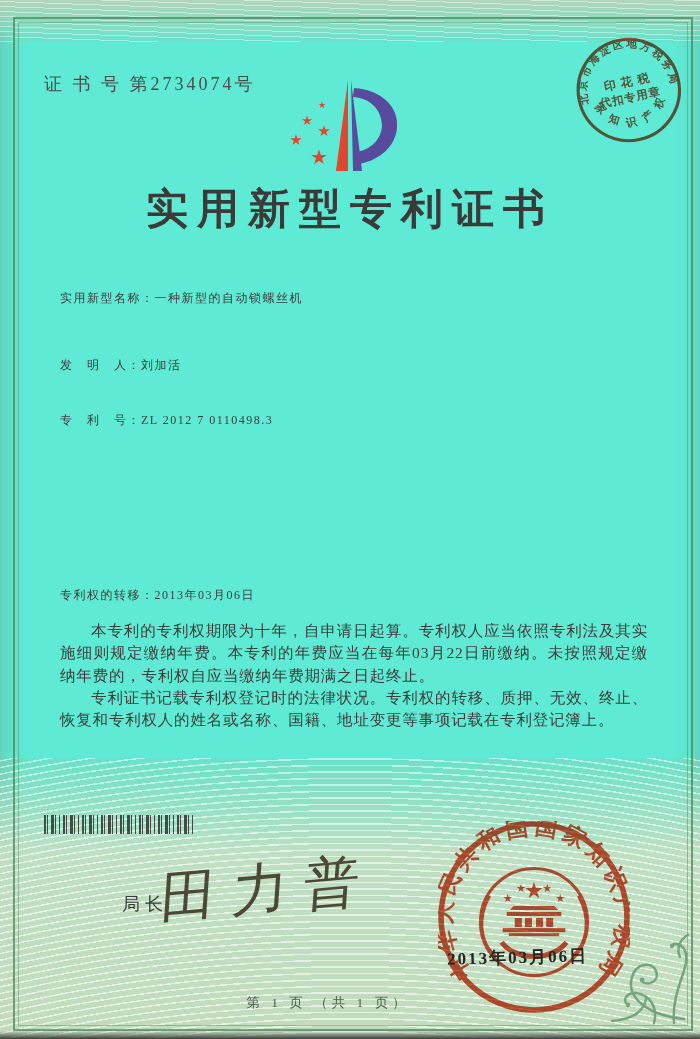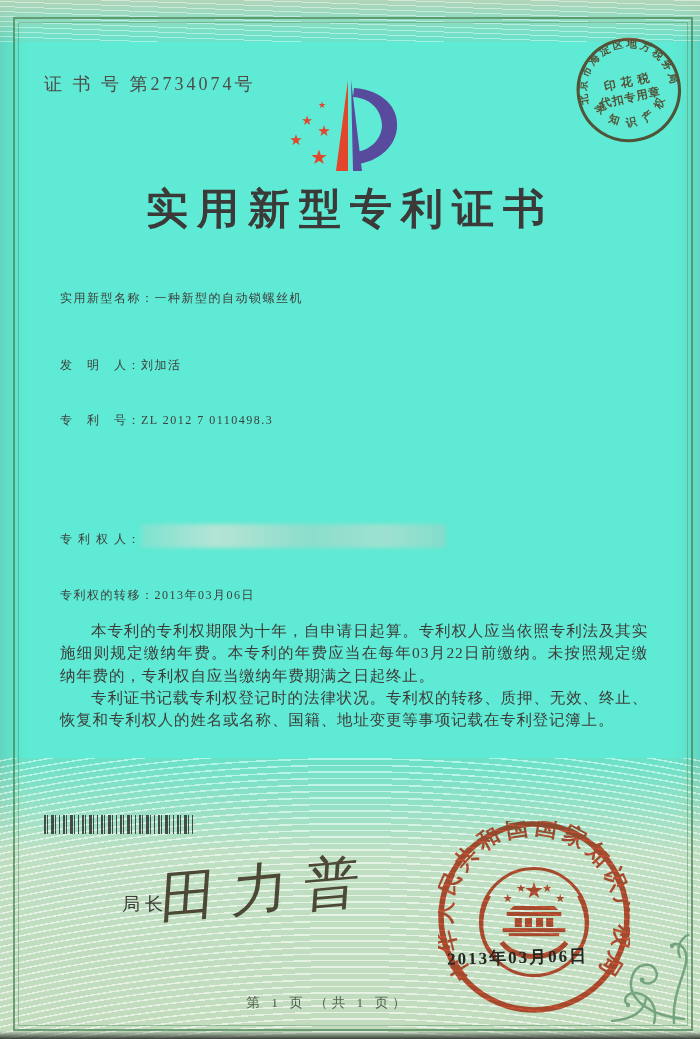--- a/index.html
+++ b/index.html
@@ -124,23 +124,20 @@
 
   <div class="field" style="top:290px">
     <span>实用新型名称：</span><span>一种新型的自动锁螺丝机</span>
   </div>
   <div class="field" style="top:357px">
     <span>发　明　人：</span><span>刘加活</span>
   </div>
   <div class="field" style="top:412px">
     <span>专　利　号：</span><span>ZL 2012 7 0110498.3</span>
   </div>
-  <div class="field" style="top:524px">
-    <span>专 利 权 人：</span><span class="redacted"></span>
-  </div>
   <div class="field" style="top:587px">
     <span>专利权的转移：</span><span>2013年03月06日</span>
   </div>
 
   <div class="paras">
     <p>本专利的专利权期限为十年，自申请日起算。专利权人应当依照专利法及其实施细则规定缴纳年费。本专利的年费应当在每年03月22日前缴纳。未按照规定缴纳年费的，专利权自应当缴纳年费期满之日起终止。</p>
     <p>专利证书记载专利权登记时的法律状况。专利权的转移、质押、无效、终止、恢复和专利权人的姓名或名称、国籍、地址变更等事项记载在专利登记簿上。</p>
   </div>
 
   <div class="barcode"></div>

